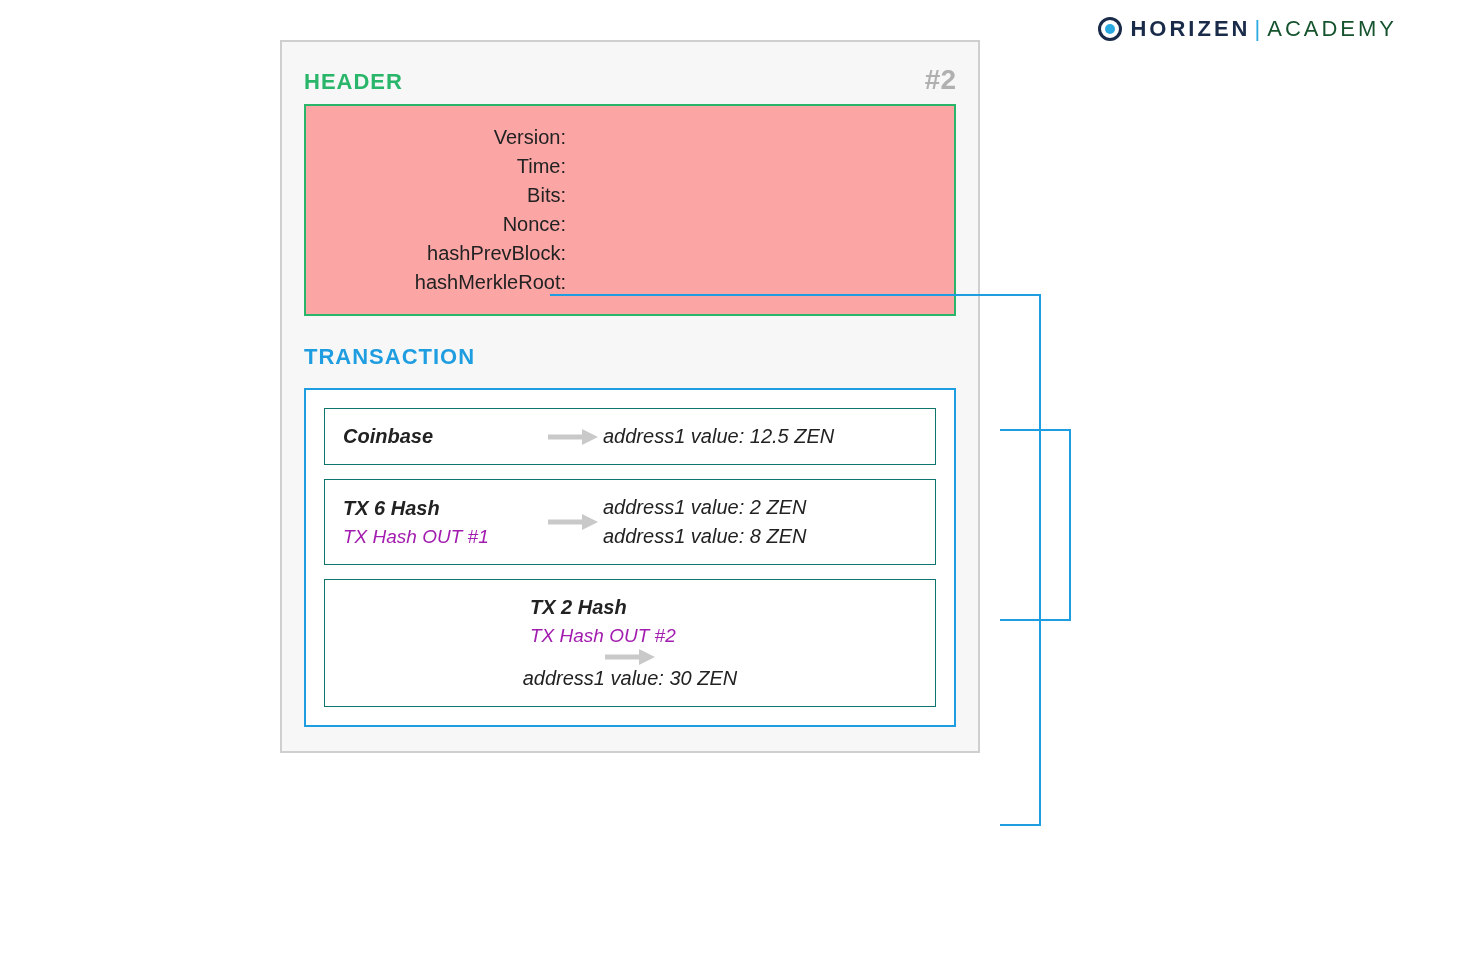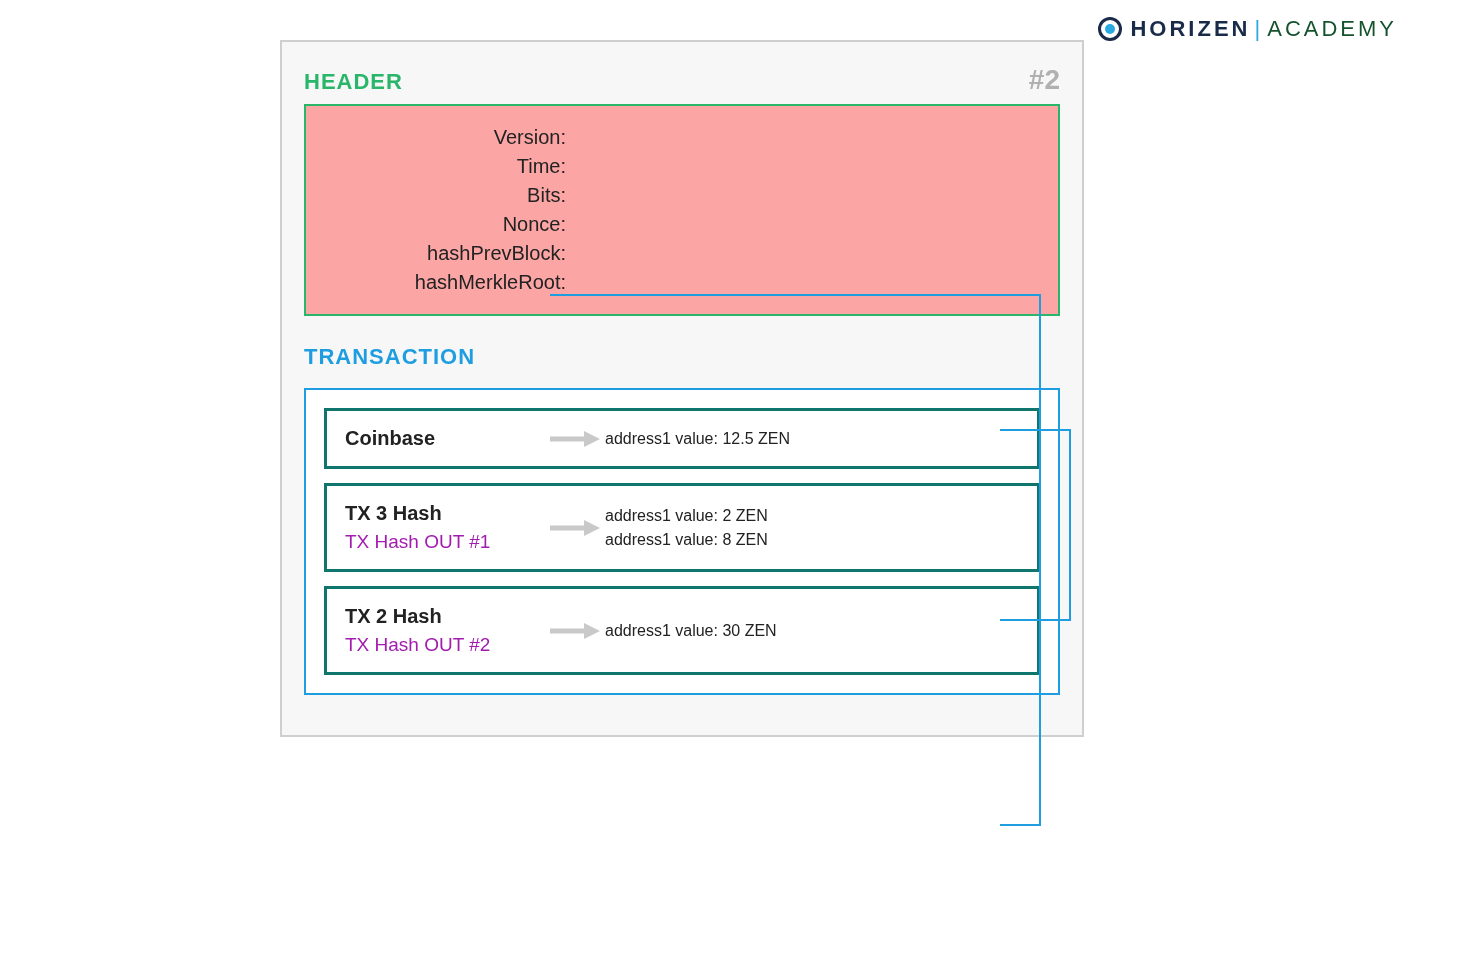--- a/index.html
+++ b/index.html
@@ -37,24 +37,24 @@
     background:#2aa9e0;
     border-radius:50%;
   }
   .logo-text1 { color:#1a2b4a; }
   .logo-sep { color:#2aa9e0; font-weight:300; margin:0 4px;}
   .logo-text2 { color:#14532d; font-weight:500;}
   .block {
     position: absolute;
     top: 40px;
     left: 280px;
-    width: 804px;
+    width: 700px;
     border: 2px solid #cfcfcf;
     background: #f7f7f7;
-    padding: 22px 22px 40px 22px;
+    padding: 22px 22px 24px 22px;
   }
   .block-header-row{
     display:flex; justify-content:space-between; align-items:baseline;
     margin-bottom:8px;
   }
   .section-label {
     font-weight: 800;
     font-size: 22px;
     letter-spacing: 1px;
   }
@@ -74,41 +74,42 @@
     font-size:20px; color:#222;
   }
   .header-fields span { text-align:right; width:240px; display:inline-block;}
   .tx-label-row{ margin-bottom:18px; }
   .transaction-box {
     border: 2px solid #1e9de0;
     background:#ffffff;
     padding: 18px 18px;
   }
   .tx-item {
-    border:3px solid #0f766e;
+    border:1px solid #0f766e;
     background:#ffffff;
     padding: 16px 18px;
     margin-bottom:14px;
     display:flex;
     align-items:center;
-  }
-  .tx-item:last-child{margin-bottom:0;}
+    font-style:italic;
+  }
+  .tx-item:last-child{margin-bottom:0;flex-direction:column;}
   .tx-left {
     width: 200px;
     flex-shrink:0;
   }
   .tx-left .tx-title { font-weight:800; font-size:20px; }
   .tx-left .tx-sub   { font-size:19px; margin-top:6px; color:#a21caf;}
   .arrow {
     width:60px; flex-shrink:0;
     display:flex; align-items:center; justify-content:center;
   }
   .arrow svg{ display:block; }
   .tx-right {
-    font-size:16px; color:#222;
+    font-size:20px; color:#222;
     display:flex; flex-direction:column; gap:6px;
   }
 </style>
 </head>
 <body>
 
 <div class="logo">
   <span class="logo-mark"></span>
   <span class="logo-text1">HORIZEN</span>
   <span class="logo-sep">|</span>
@@ -148,21 +149,21 @@
             <polygon points="34,2 50,10 34,18" fill="#c9c9c9"></polygon>
           </svg>
       </div>
       <div class="tx-right">
         <div>address1 value: 12.5 ZEN</div>
       </div>
     </div>
 
     <div class="tx-item">
       <div class="tx-left">
-        <div class="tx-title">TX 3 Hash</div>
+        <div class="tx-title">TX 6 Hash</div>
         <div class="tx-sub">TX Hash OUT #1</div>
       </div>
       <div class="arrow">
         <svg width="50" height="20">
             <line x1="0" y1="10" x2="34" y2="10" stroke="#c9c9c9" stroke-width="5"></line>
             <polygon points="34,2 50,10 34,18" fill="#c9c9c9"></polygon>
           </svg>
       </div>
       <div class="tx-right">
         <div>address1 value: 2 ZEN</div>

